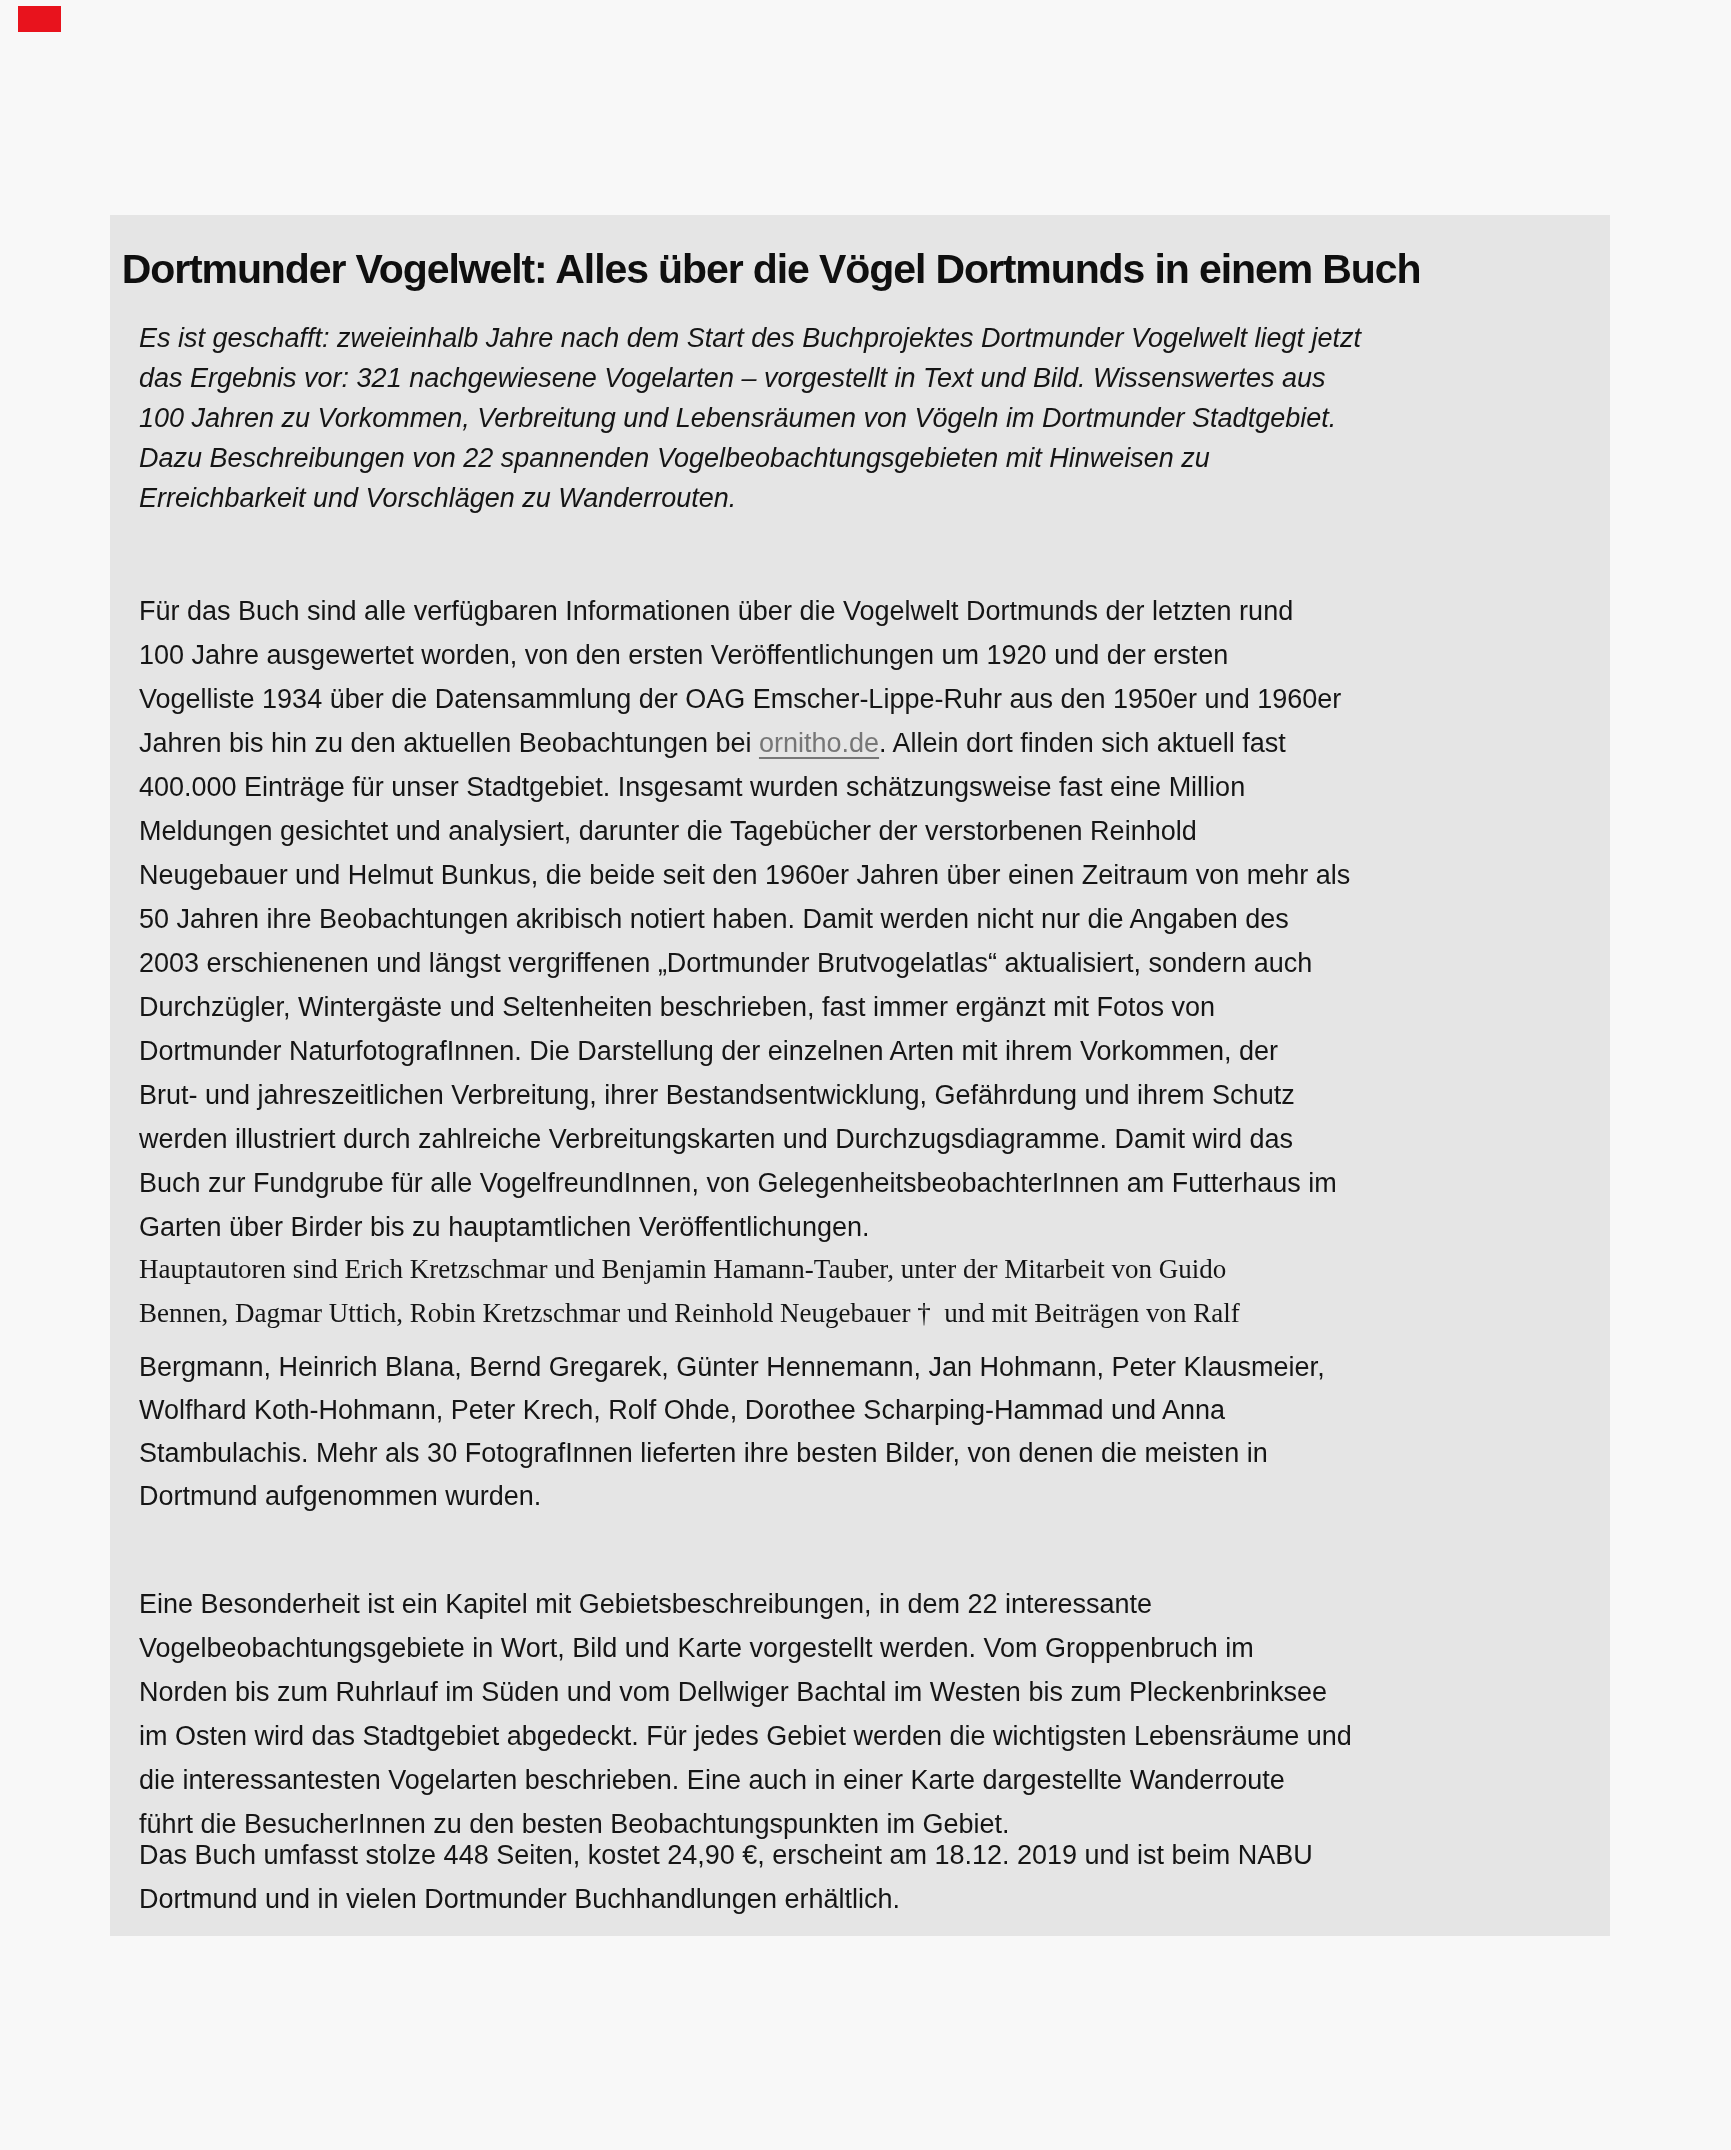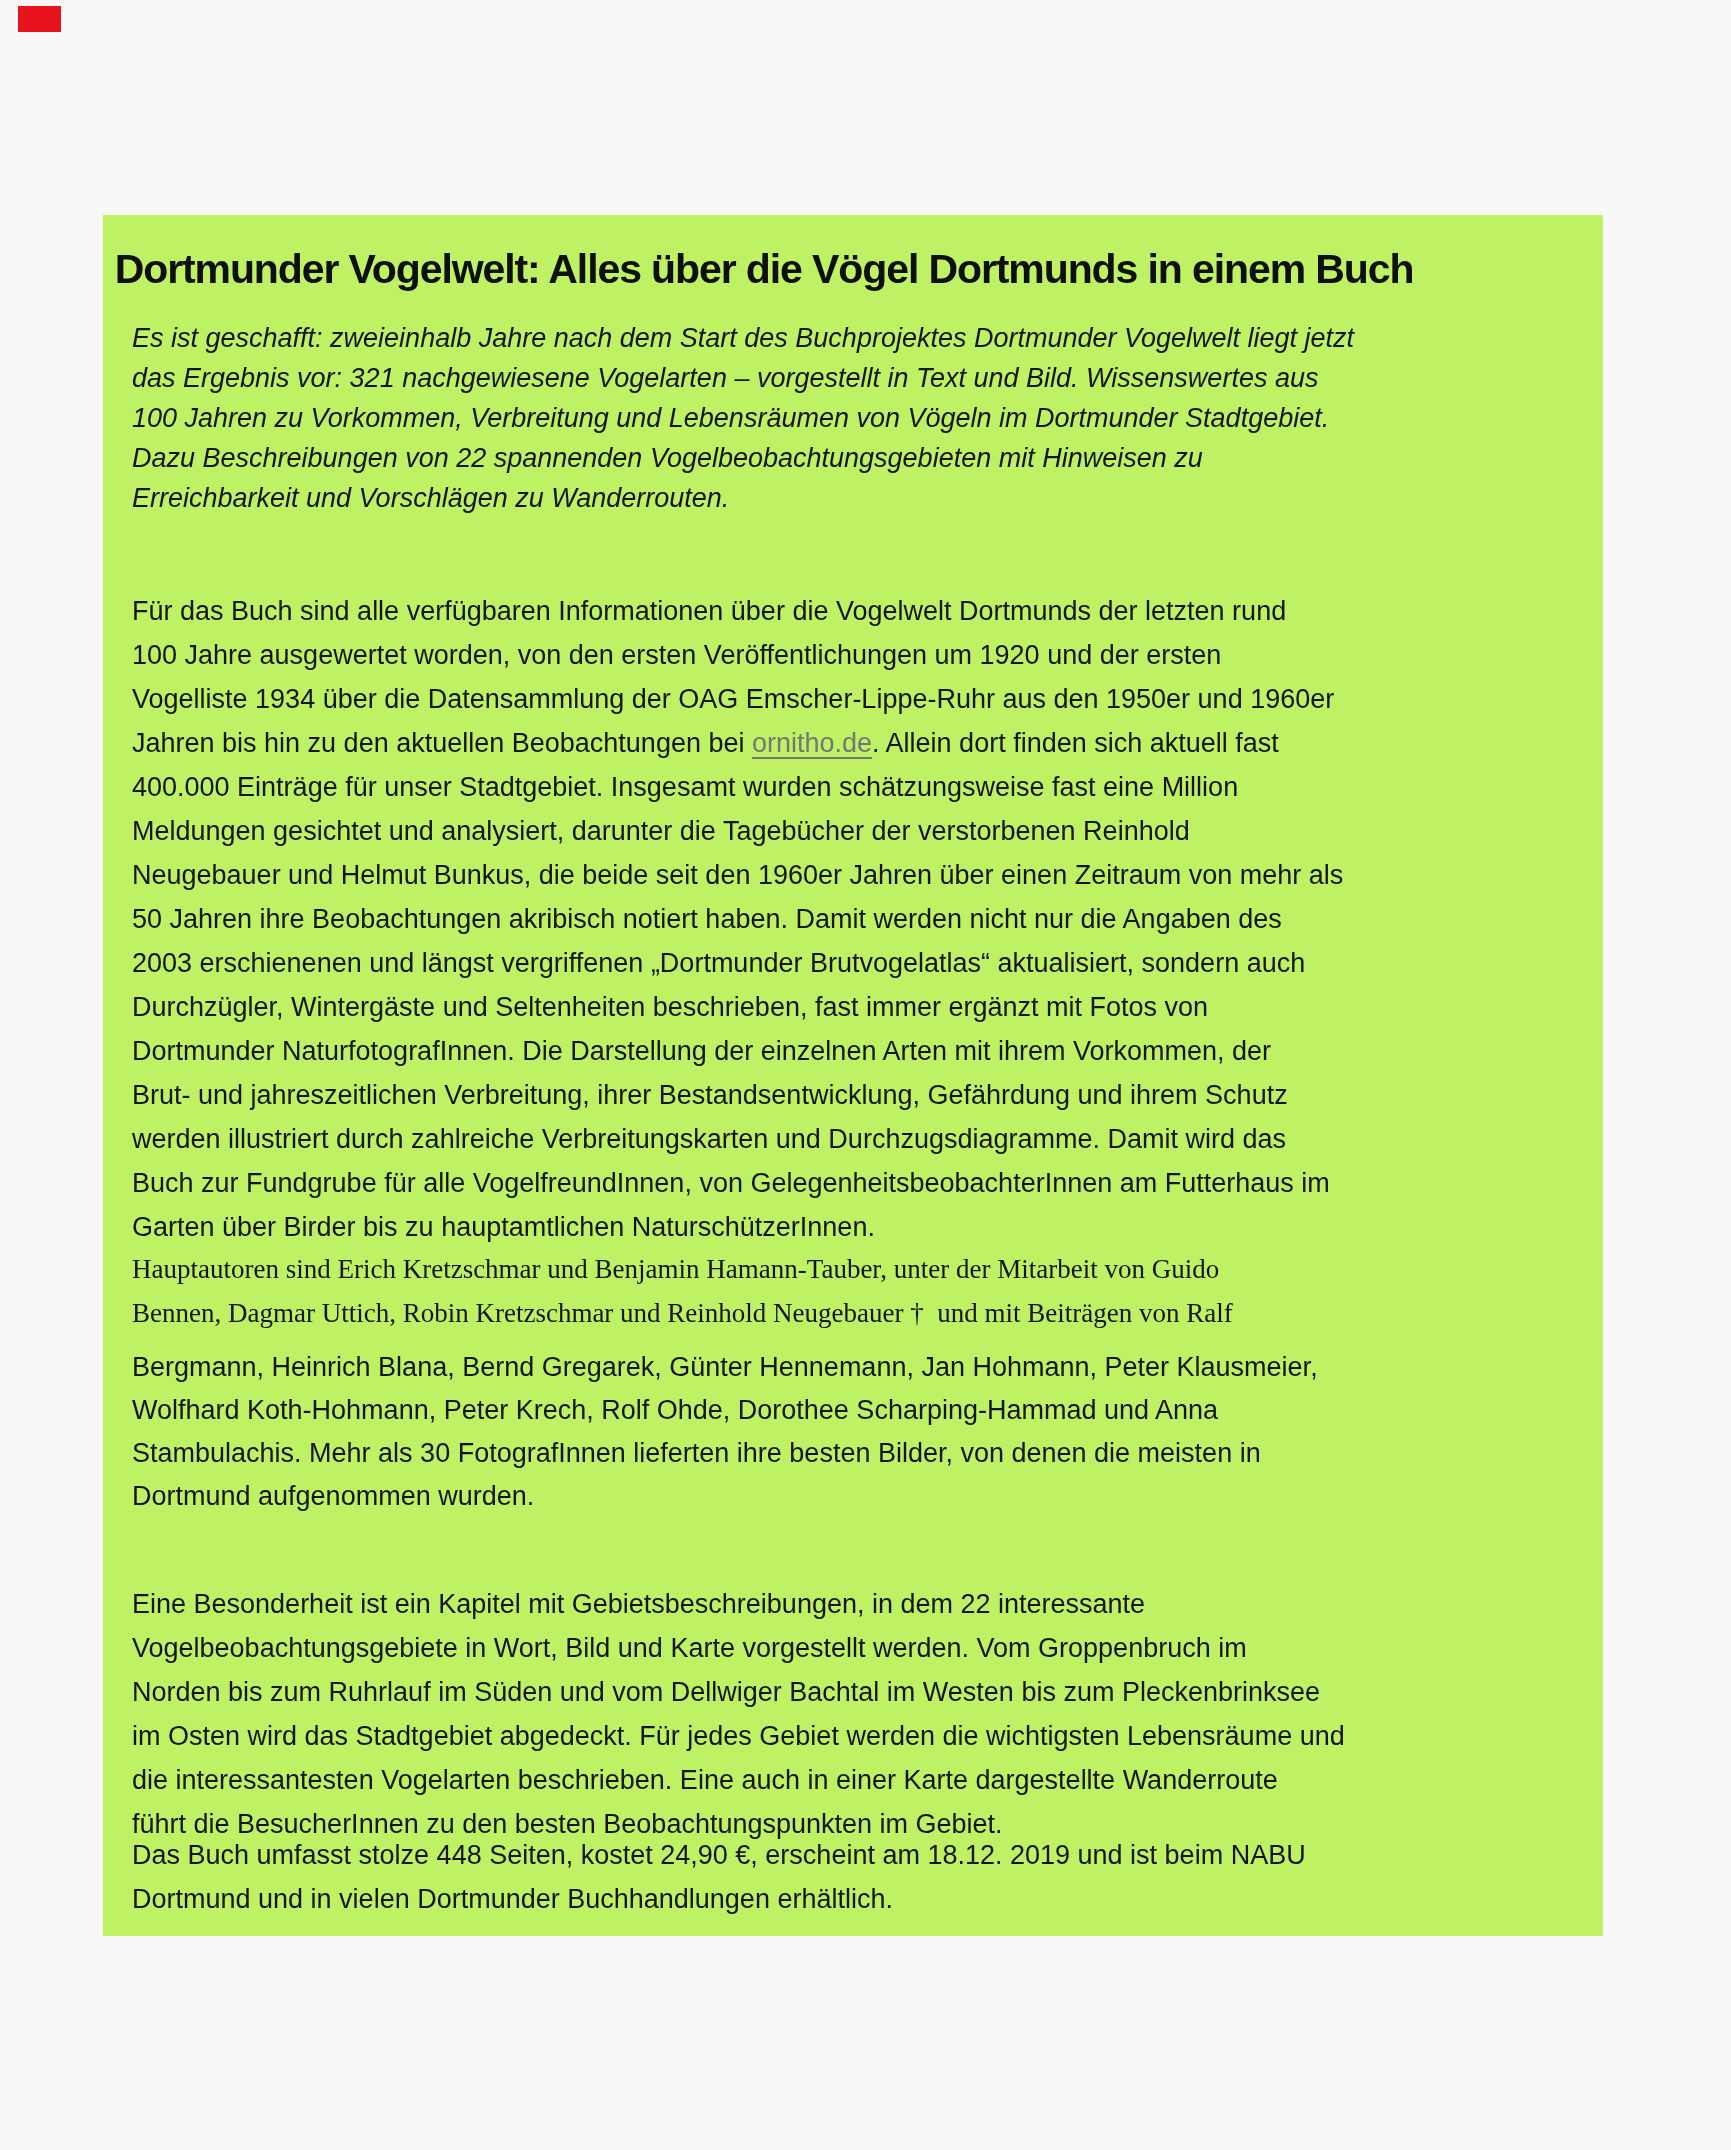--- a/index.html
+++ b/index.html
@@ -20,25 +20,25 @@
   .marker {
     position: absolute;
     left: 18.3px;
     top: 5.9px;
     width: 43px;
     height: 26.4px;
     background: #e8131d;
   }
   .sheet {
     position: absolute;
-    left: 103px;
+    left: 110px;
     top: 215px;
     width: 1500px;
     height: 1721px;
-    background: #bef264;
+    background: #e5e5e5;
   }
   .doc-title {
     position: absolute;
     left: 11.7px;
     top: 29px;
     font-size: 41px;
     font-weight: bold;
     letter-spacing: -1.1px;
     line-height: 51px;
     color: #0f0f0f;
@@ -99,21 +99,21 @@
       <div class="line">400.000 Einträge für unser Stadtgebiet. Insgesamt wurden schätzungsweise fast eine Million</div>
       <div class="line">Meldungen gesichtet und analysiert, darunter die Tagebücher der verstorbenen Reinhold</div>
       <div class="line">Neugebauer und Helmut Bunkus, die beide seit den 1960er Jahren über einen Zeitraum von mehr als</div>
       <div class="line">50 Jahren ihre Beobachtungen akribisch notiert haben. Damit werden nicht nur die Angaben des</div>
       <div class="line">2003 erschienenen und längst vergriffenen „Dortmunder Brutvogelatlas“ aktualisiert, sondern auch</div>
       <div class="line">Durchzügler, Wintergäste und Seltenheiten beschrieben, fast immer ergänzt mit Fotos von</div>
       <div class="line">Dortmunder NaturfotografInnen. Die Darstellung der einzelnen Arten mit ihrem Vorkommen, der</div>
       <div class="line">Brut- und jahreszeitlichen Verbreitung, ihrer Bestandsentwicklung, Gefährdung und ihrem Schutz</div>
       <div class="line">werden illustriert durch zahlreiche Verbreitungskarten und Durchzugsdiagramme. Damit wird das</div>
       <div class="line">Buch zur Fundgrube für alle VogelfreundInnen, von GelegenheitsbeobachterInnen am Futterhaus im</div>
-      <div class="line">Garten über Birder bis zu hauptamtlichen NaturschützerInnen.</div>
+      <div class="line">Garten über Birder bis zu hauptamtlichen Veröffentlichungen.</div>
     </div>
 
     <div class="para p3a">
       <div class="line">Hauptautoren sind Erich Kretzschmar und Benjamin Hamann-Tauber, unter der Mitarbeit von Guido</div>
       <div class="line">Bennen, Dagmar Uttich, Robin Kretzschmar und Reinhold Neugebauer †  und mit Beiträgen von Ralf</div>
     </div>
 
     <div class="para p3b">
       <div class="line">Bergmann, Heinrich Blana, Bernd Gregarek, Günter Hennemann, Jan Hohmann, Peter Klausmeier,</div>
       <div class="line">Wolfhard Koth-Hohmann, Peter Krech, Rolf Ohde, Dorothee Scharping-Hammad und Anna</div>

